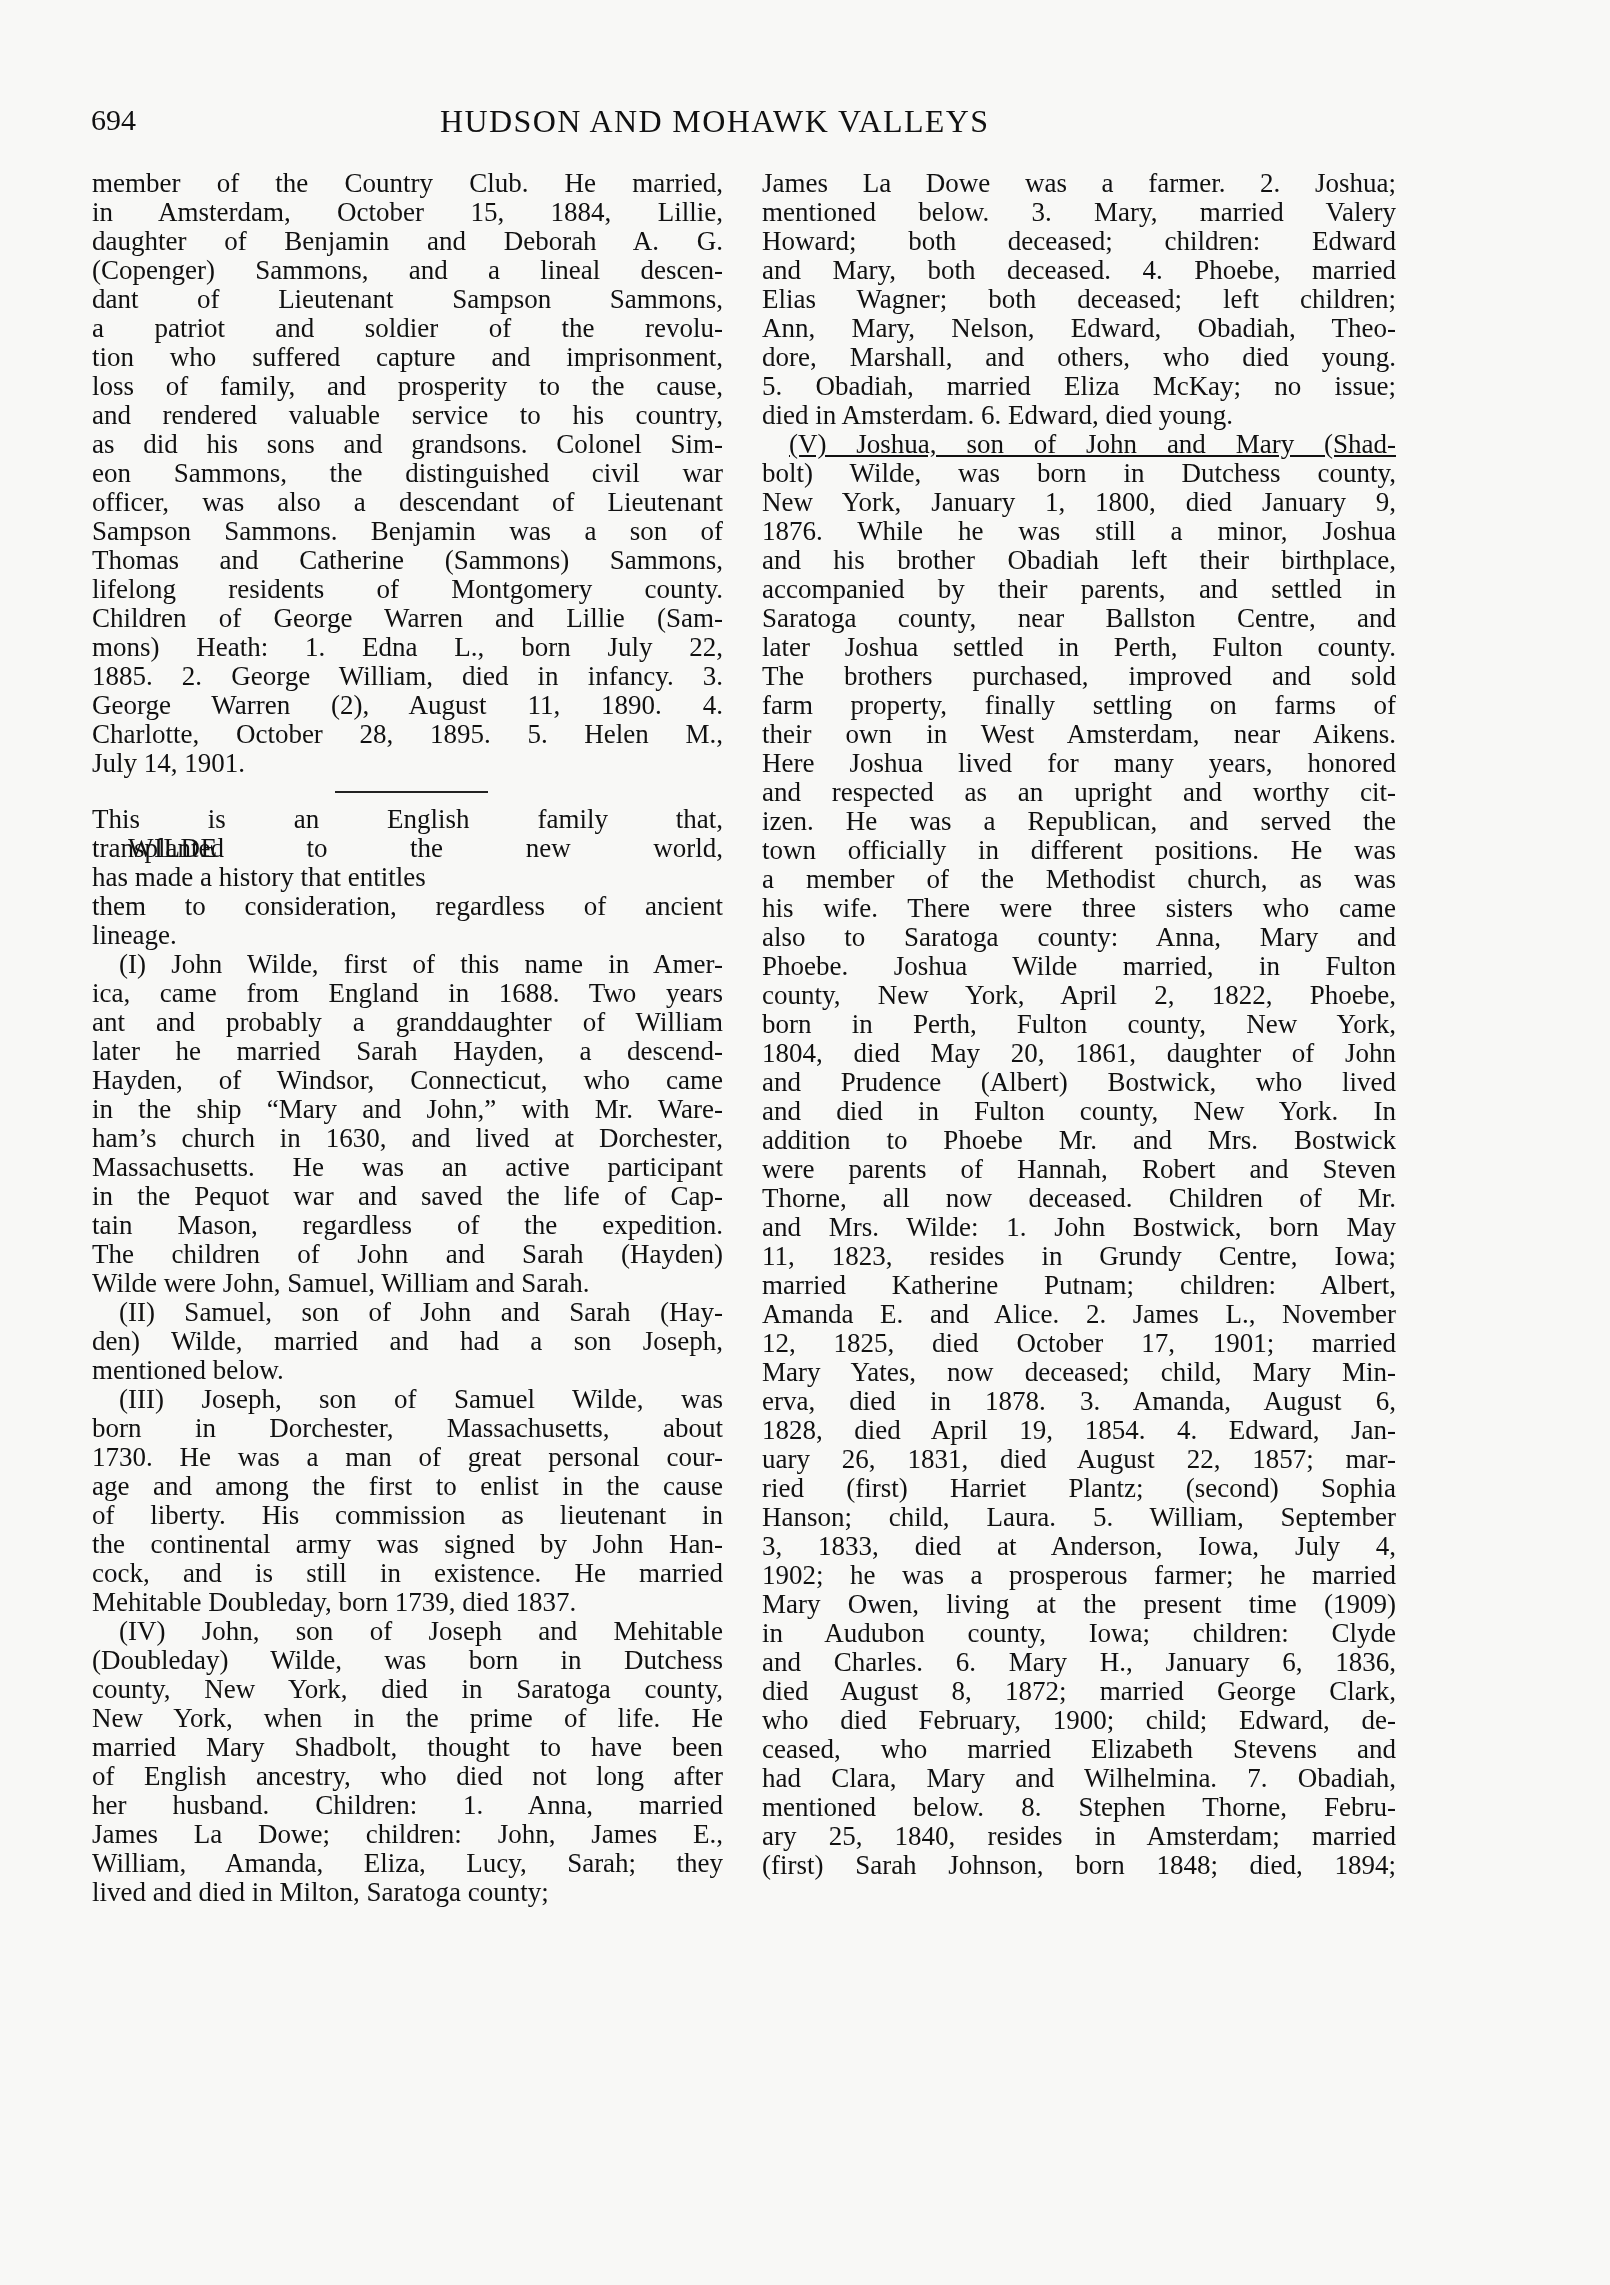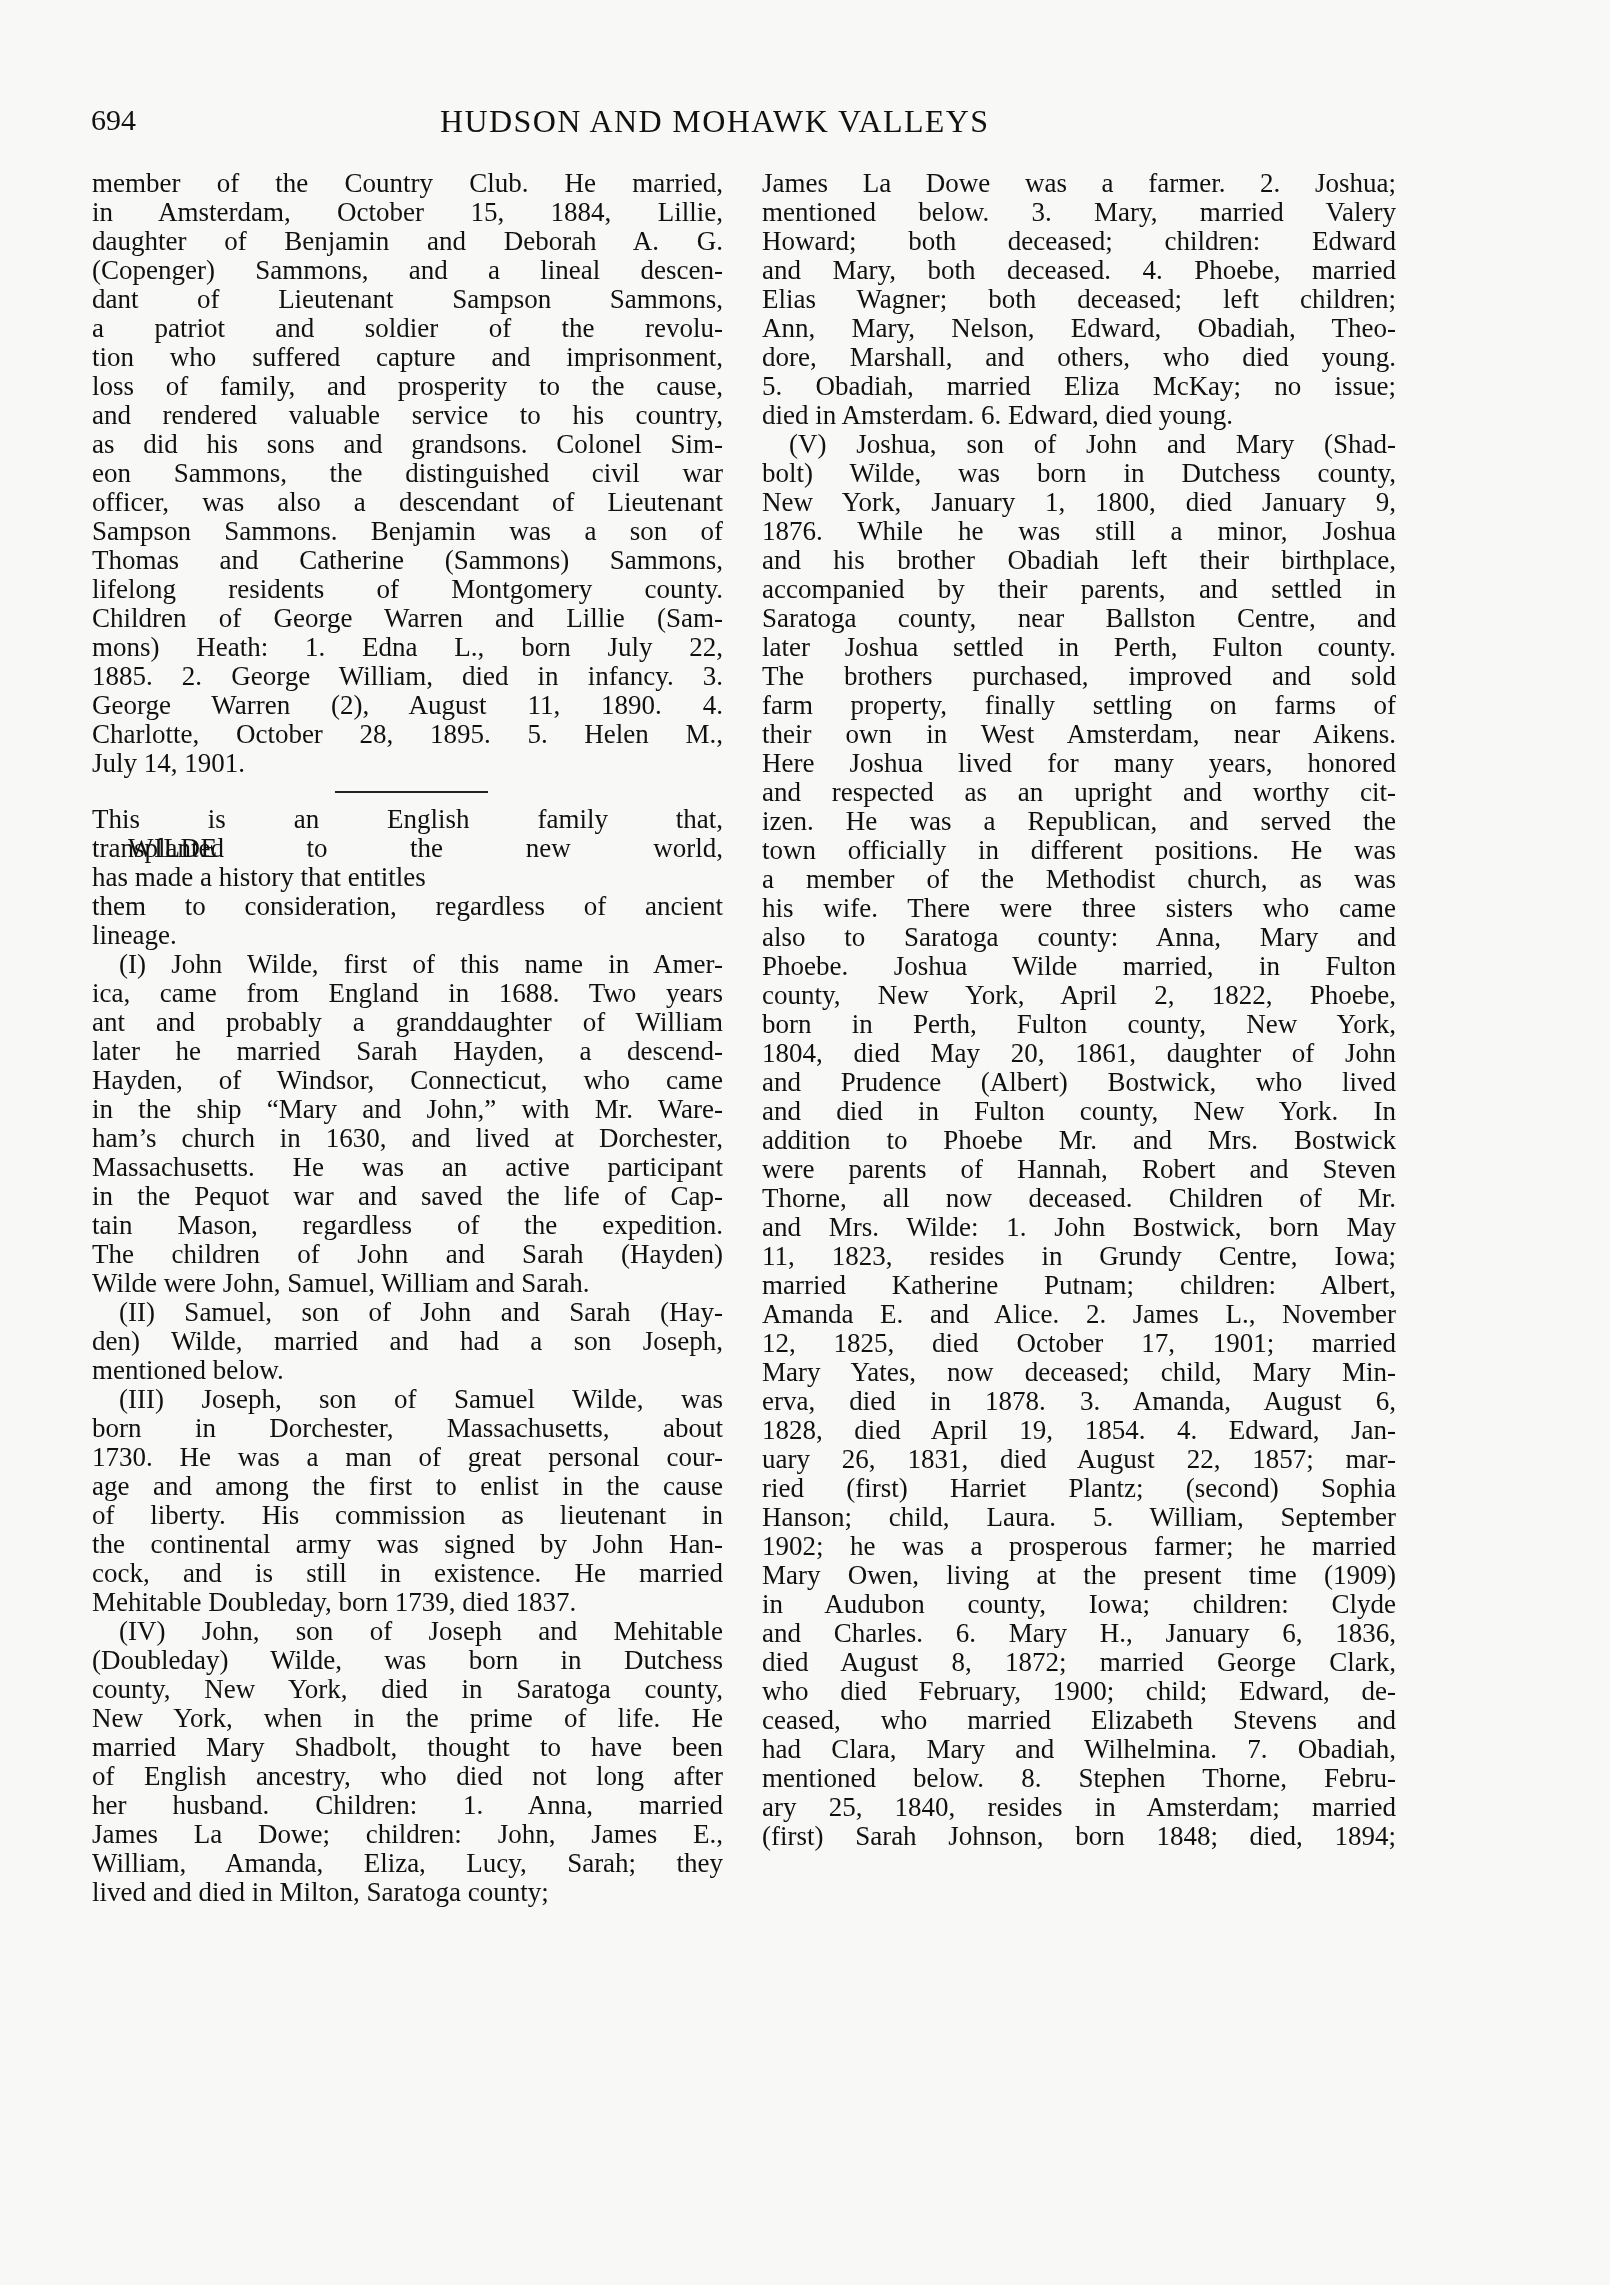--- a/index.html
+++ b/index.html
@@ -140,21 +140,21 @@
       <span class="line">mentioned below. 3. Mary, married Valery</span>
       <span class="line">Howard; both deceased; children: Edward</span>
       <span class="line">and Mary, both deceased. 4. Phoebe, married</span>
       <span class="line">Elias Wagner; both deceased; left children;</span>
       <span class="line">Ann, Mary, Nelson, Edward, Obadiah, Theo-</span>
       <span class="line">dore, Marshall, and others, who died young.</span>
       <span class="line">5. Obadiah, married Eliza McKay; no issue;</span>
       <span class="line last">died in Amsterdam.  6. Edward, died young.</span>
     </div>
   <div class="para">
-      <span class="line" style="padding-left: 27px;">(V) Joshua, son of John and Mary (Shad-</span>
+      <span class="line" style="padding-left: 27px; text-decoration: underline;">(V) Joshua, son of John and Mary (Shad-</span>
       <span class="line">bolt) Wilde, was born in Dutchess county,</span>
       <span class="line">New York, January 1, 1800, died January 9,</span>
       <span class="line">1876.  While he was still a minor, Joshua</span>
       <span class="line">and his brother Obadiah left their birthplace,</span>
       <span class="line">accompanied by their parents, and settled in</span>
       <span class="line">Saratoga county, near Ballston Centre, and</span>
       <span class="line">later Joshua settled in Perth, Fulton county.</span>
       <span class="line">The brothers purchased, improved and sold</span>
       <span class="line">farm property, finally settling on farms of</span>
       <span class="line">their own in West Amsterdam, near Aikens.</span>
@@ -178,20 +178,21 @@
       <span class="line">11, 1823, resides in Grundy Centre, Iowa;</span>
       <span class="line">married Katherine Putnam; children:  Albert,</span>
       <span class="line">Amanda E. and Alice. 2. James L., November</span>
       <span class="line">12, 1825, died October 17, 1901; married</span>
       <span class="line">Mary Yates, now deceased; child, Mary Min-</span>
       <span class="line">erva, died in 1878. 3. Amanda, August 6,</span>
       <span class="line">1828, died April 19, 1854. 4. Edward, Jan-</span>
       <span class="line">uary 26, 1831, died August 22, 1857; mar-</span>
       <span class="line">ried (first) Harriet Plantz; (second) Sophia</span>
       <span class="line">Hanson; child, Laura. 5. William, September</span>
+      <span class="line">3, 1833, died at Anderson, Iowa, July 4,</span>
       <span class="line">1902; he was a prosperous farmer; he married</span>
       <span class="line">Mary Owen, living at the present time (1909)</span>
       <span class="line">in Audubon county, Iowa; children: Clyde</span>
       <span class="line">and Charles. 6. Mary H., January 6, 1836,</span>
       <span class="line">died August 8, 1872; married George Clark,</span>
       <span class="line">who died February, 1900; child; Edward, de-</span>
       <span class="line">ceased, who married Elizabeth Stevens and</span>
       <span class="line">had Clara, Mary and Wilhelmina. 7. Obadiah,</span>
       <span class="line">mentioned below. 8. Stephen Thorne, Febru-</span>
       <span class="line">ary 25, 1840, resides in Amsterdam; married</span>

